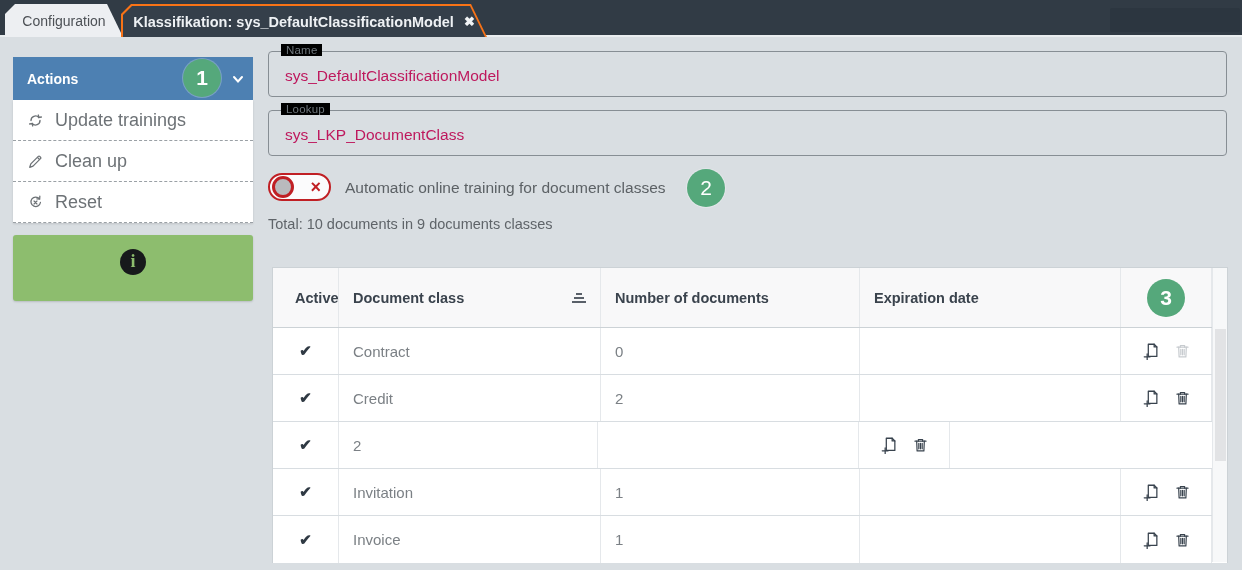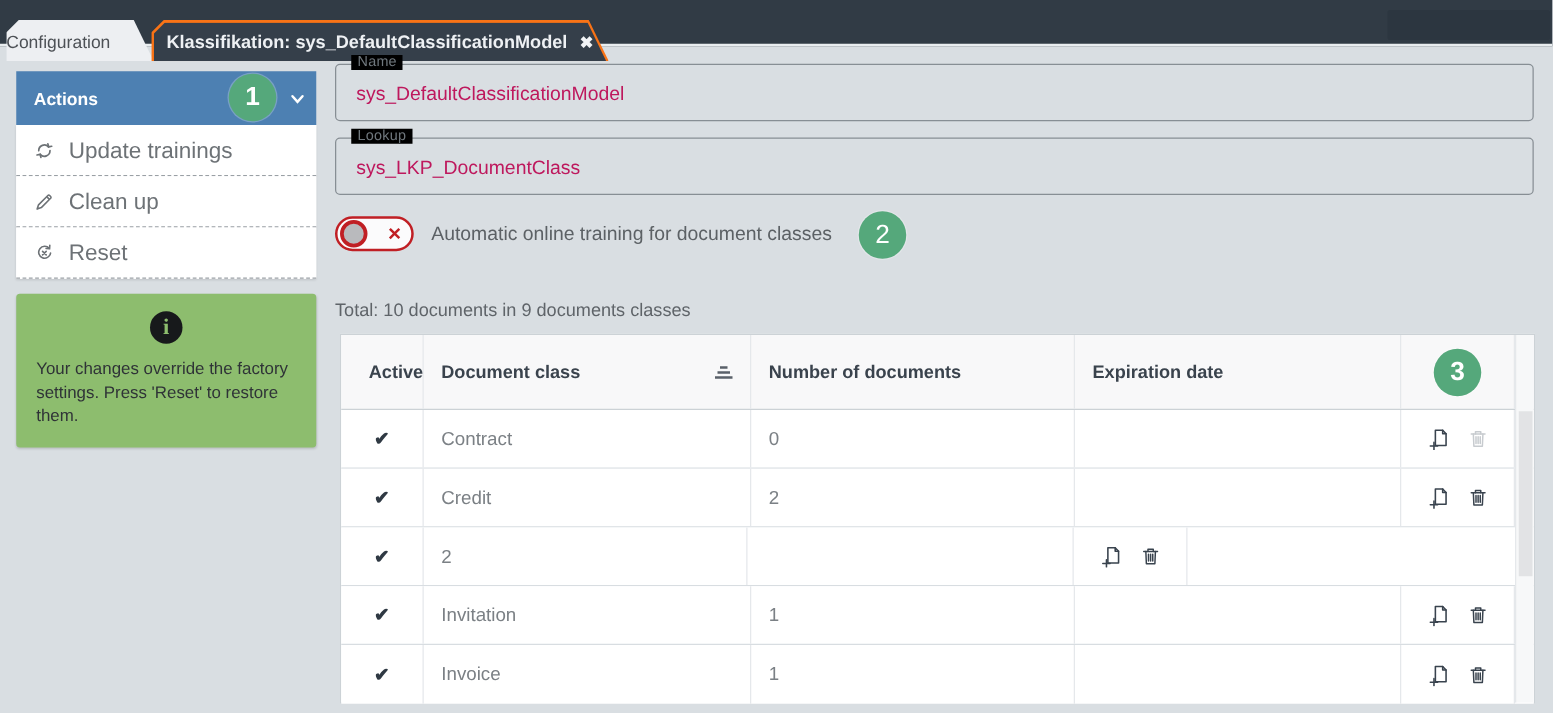--- a/index.html
+++ b/index.html
@@ -5,21 +5,21 @@
   * { margin:0; padding:0; box-sizing:border-box; }
   html,body { width:1242px; height:570px; }
   body {
     position:relative; overflow:hidden;
     background:#d9dee2;
     font-family:"Liberation Sans", sans-serif;
   }
 
   
   .header { position:absolute; left:0; top:0; width:1242px; height:37px; background:#313b45; border-bottom:2px solid #e9edef; }
-  .tab { position:absolute; top:16px; height:33px; display:flex; align-items:center; }
+  .tab { position:absolute; top:4px; height:33px; display:flex; align-items:center; justify-content:center; }
   .tab-config {
     left:5px; width:118px; background:#edeff2; color:#4d5156; font-size:14px;
     clip-path:polygon(0 100%, 0 10px, 10px 0, calc(100% - 16px) 0, 100% 100%);
     cursor:pointer;
   }
   .tab-active-outer {
     left:121px; width:366px; background:#f97316;
     clip-path:polygon(0 100%, 0 10px, 10px 0, calc(100% - 16px) 0, 100% 100%);
     cursor:pointer;
   }
@@ -80,21 +80,21 @@
   .knob {
     position:absolute; left:2px; top:1px; width:16px; height:16px; border-radius:50%;
     background:#b9babd; border:3px solid #c01f24; box-sizing:content-box;
   }
   .toggle-x {
     position:absolute; right:8px; top:50%; transform:translateY(-50%);
     color:#c01f24; font-weight:bold; font-size:18px; line-height:1;
   }
   .toggle-label { position:absolute; left:345px; top:179px; font-size:15.5px; color:#5c6165; }
   .badge-2 { position:absolute; left:687px; top:169px; }
-  .total { position:absolute; left:268px; top:241px; font-size:14.5px; color:#5f6469;text-align:right; }
+  .total { position:absolute; left:268px; top:216px; font-size:14.5px; color:#5f6469;text-align:right; }
 
   
   .table { position:absolute; left:272px; top:267px; width:956px; height:296px; background:#ffffff; border:1px solid #ccd2d6; }
   .thead { display:flex; height:60px; background:#f8f8f9; border-bottom:1px solid #ccd2d6; }
   .th, .td { display:flex; align-items:center; padding:0 14px; border-right:1px solid #e5e8eb; }
   .th { font-size:14.5px; font-weight:bold; color:#3a434d; }
   .td { font-size:15px; color:#7b8085; }
   .col-active { width:66px; justify-content:center; padding:0 !important; }
   .th.col-active { justify-content:flex-start; padding:0 0 0 22px !important; }
   .col-class  { width:262px; }
@@ -157,21 +157,20 @@
       <svg width="17" height="17" viewBox="0 0 20 20" fill="none" stroke="#6d7276" stroke-width="1.5" stroke-linecap="round">
         <path d="M14.6 5.6A5.6 5.6 0 1 0 15.8 10"></path>
         <polyline points="15.1,2.6 14.9,5.9 11.6,5.7"></polyline>
         <path d="M8.3 8.3l3.4 3.4 M11.7 8.3l-3.4 3.4"></path>
       </svg>
       <span>Reset</span>
     </div>
   </div>
   <div class="infobox">
     <div class="info-icon">i</div>
-    <div>Your changes override the factory settings. Press 'Reset' to restore them.</div>
   </div>
 </div>
 
 <div class="field field-name">
   <span class="flabel">Name</span>
   <span class="fvalue">sys_DefaultClassificationModel</span>
 </div>
 <div class="field field-lookup">
   <span class="flabel">Lookup</span>
   <span class="fvalue">sys_LKP_DocumentClass</span>

